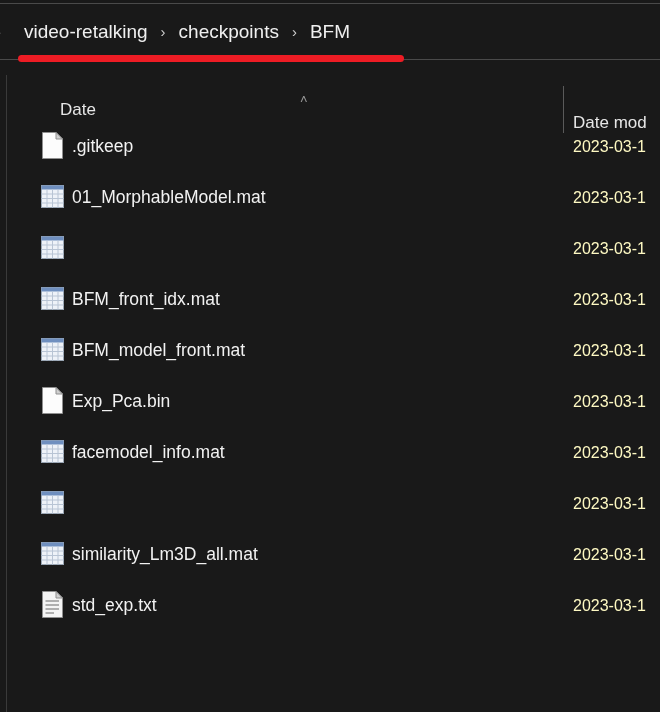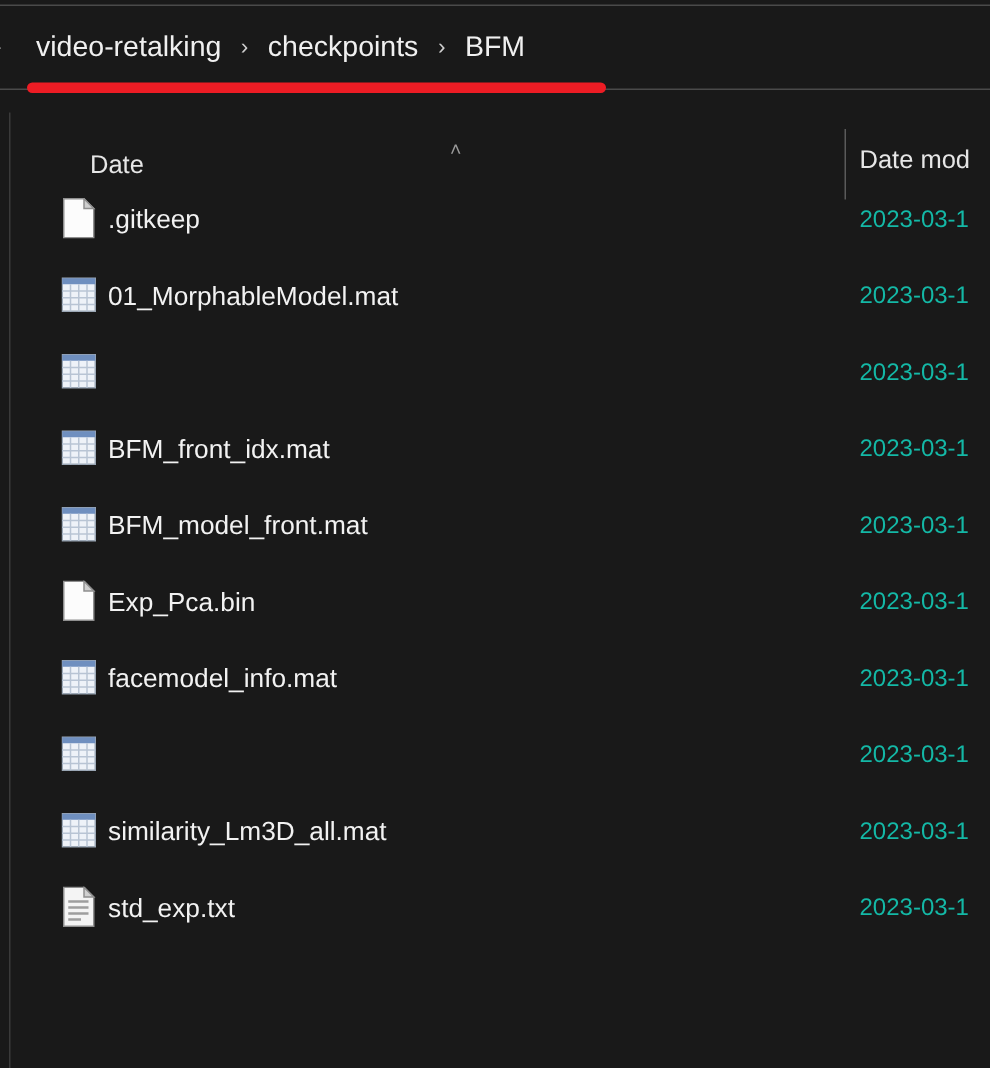--- a/index.html
+++ b/index.html
@@ -50,35 +50,35 @@
   .col-name{
     position:absolute;left:60px;top:26px;
     font-size:17px;color:#e6e6e6;line-height:1;white-space:nowrap;
   }
   .sort-chev{
     position:absolute;left:300px;top:18px;
     font-size:13px;color:#9a9a9a;line-height:1;user-select:none;
   }
   .col-sep{position:absolute;left:563px;top:11px;width:1px;height:47px;background:#5a5a5a;}
   .col-date{
-    position:absolute;left:573px;top:23px;
+    position:absolute;left:573px;top:39px;
     font-size:17px;color:#e6e6e6;line-height:1;white-space:nowrap;
   }
 
   
   .rows{position:absolute;left:0;top:59px;width:660px;}
   .row{position:relative;height:51px;text-align:right;}
   .row-icon{position:absolute;left:41px;top:9px;width:23px;height:27px;}
   .row-name{
     position:absolute;left:72px;top:15px;
     font-size:17.5px;color:#f2f2f2;line-height:1;white-space:nowrap;
   }
   .row-date{
     position:absolute;left:573px;top:16px;
-    font-size:16px;color:#14b8a6;line-height:1;white-space:nowrap;
+    font-size:16px;color:#fef9c3;line-height:1;white-space:nowrap;
   }
 
   
   .ico{display:block;width:23px;height:27px;}
 </style>
 </head>
 <body>
 
 <div id="root">
 

